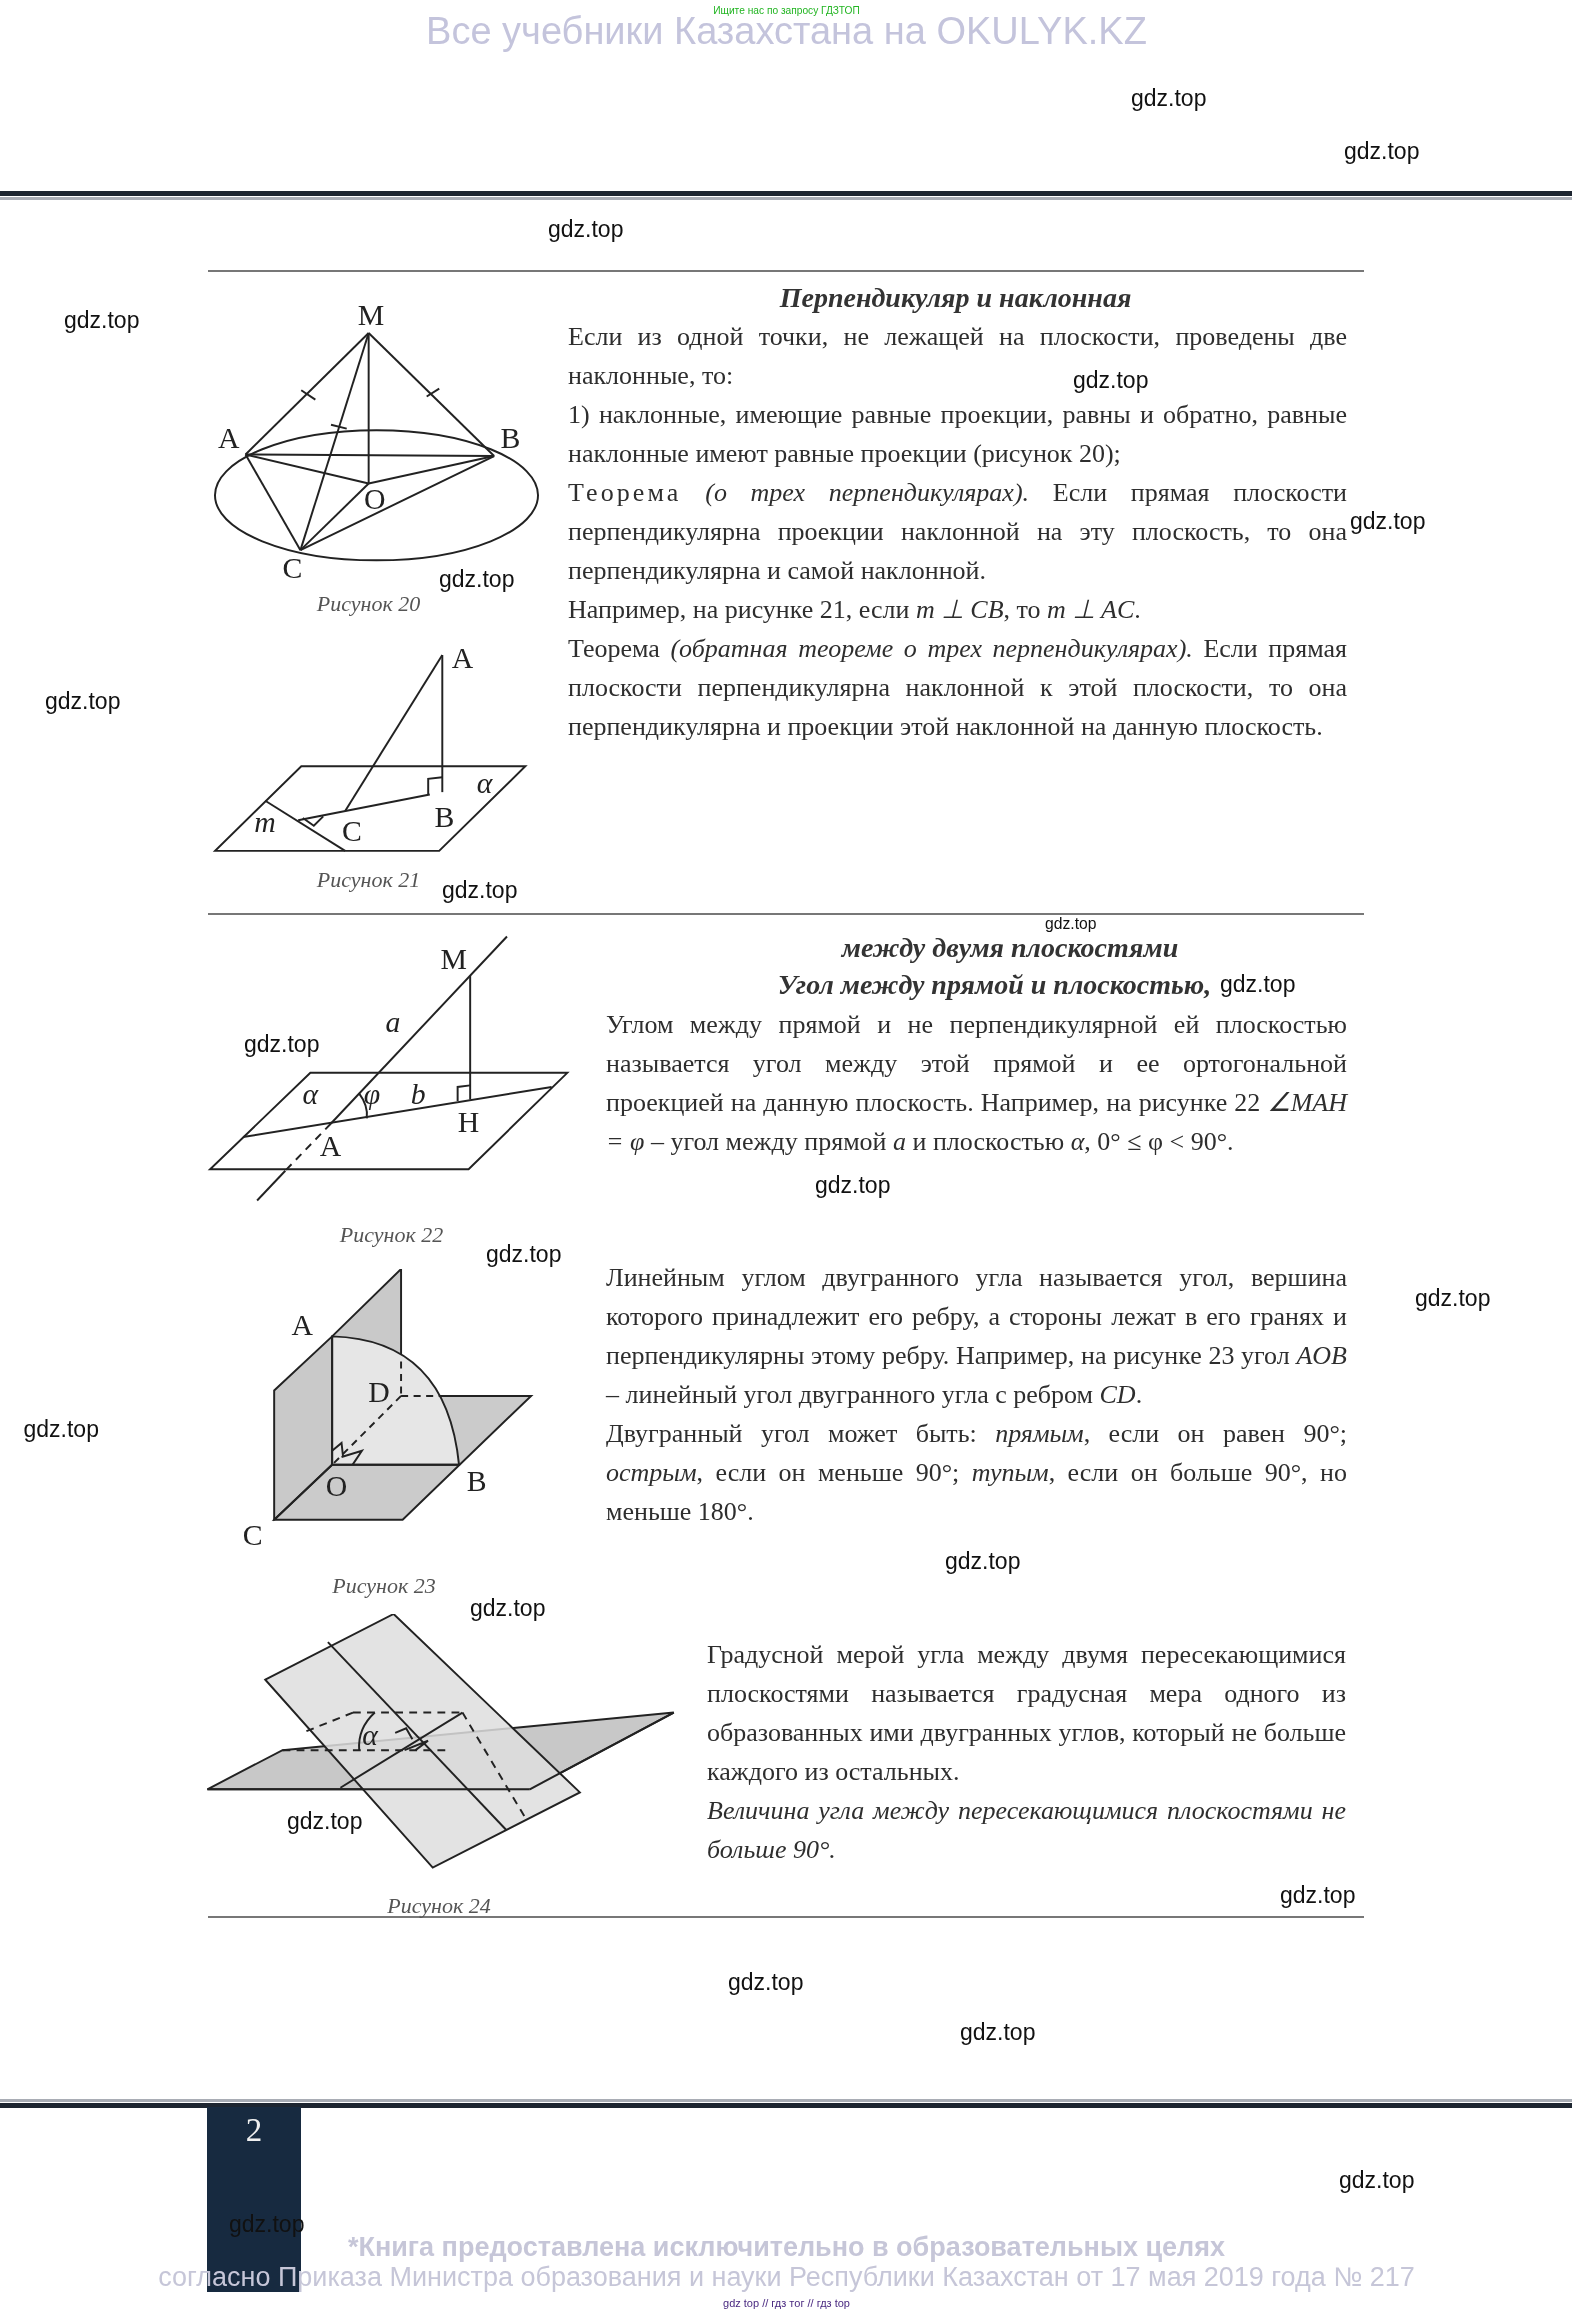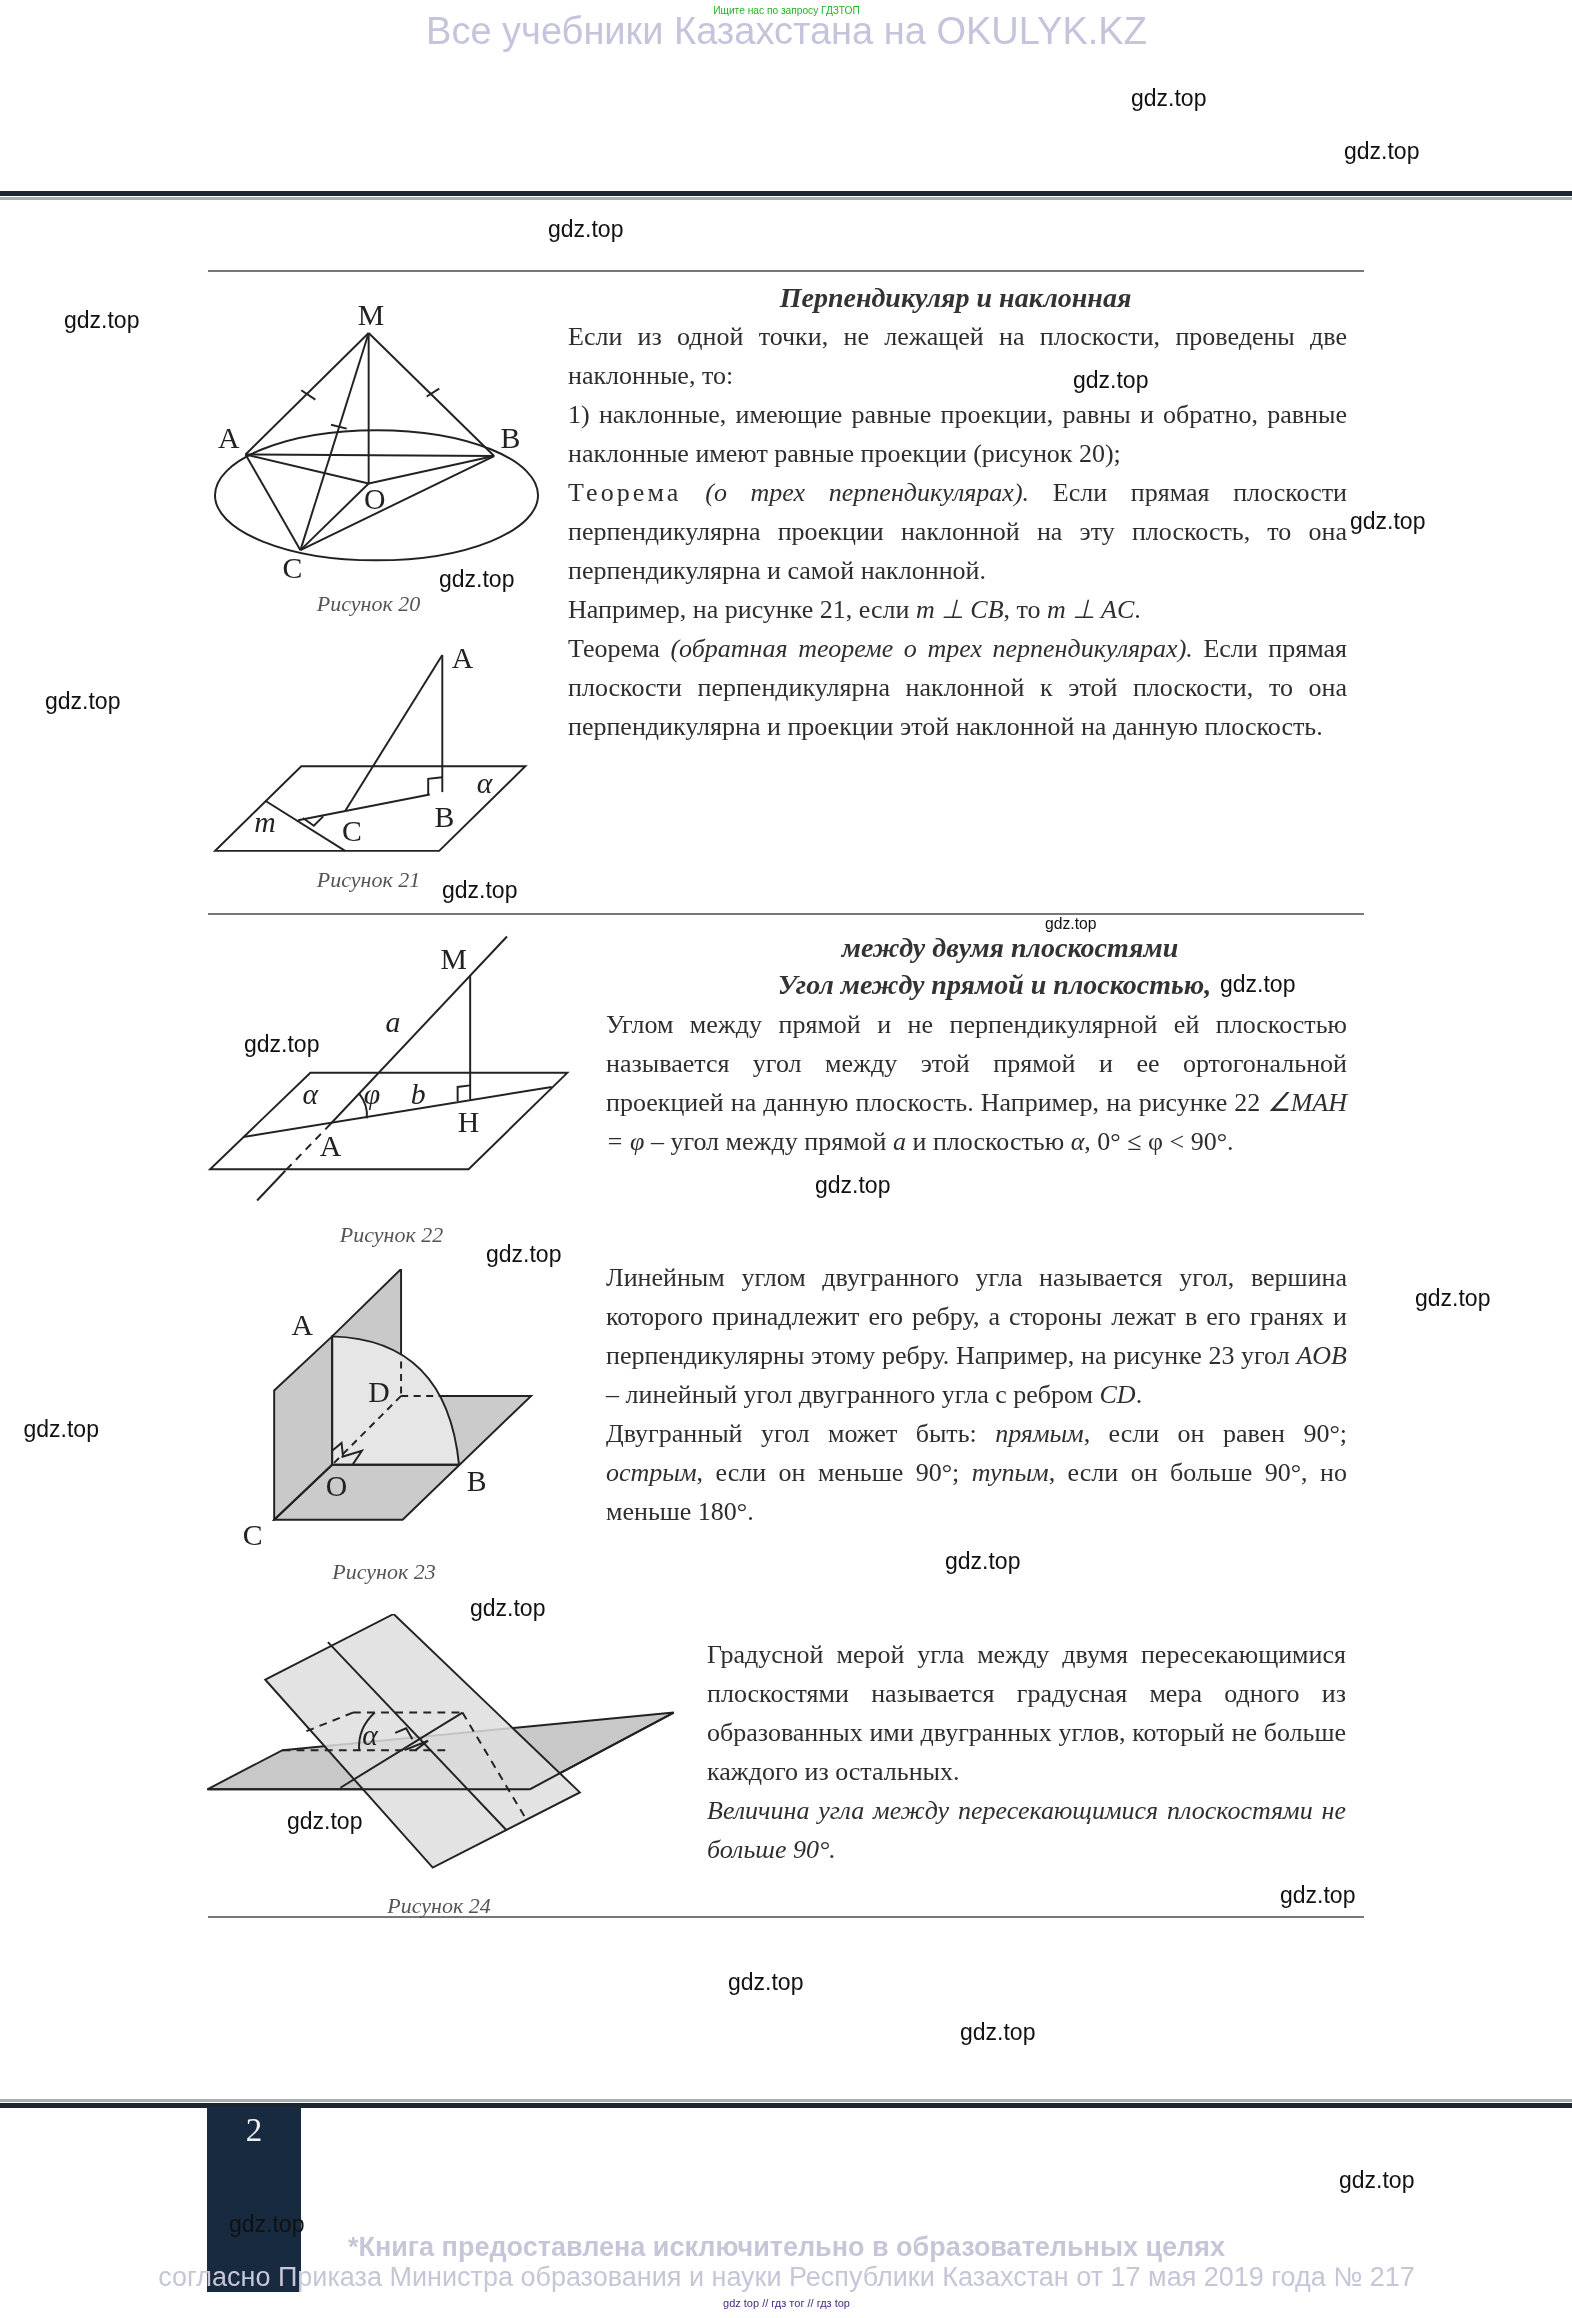--- a/index.html
+++ b/index.html
@@ -143,21 +143,21 @@
     <line x1="212" y1="118" x2="212" y2="162" stroke-dasharray="9,7"></line>
     <line x1="212" y1="162" x2="262" y2="162" stroke-dasharray="9,7"></line>
     <polyline points="124,232 136,222 138,240"></polyline>
     <polyline points="136,240 162,232 150,250"></polyline>
     <text class="fig-label" x="72" y="84" stroke="none">A</text>
     <text class="fig-label" x="170" y="170" stroke="none">D</text>
     <text class="fig-label" x="116" y="290" stroke="none">O</text>
     <text class="fig-label" x="296" y="284" stroke="none">B</text>
     <text class="fig-label" x="10" y="352" stroke="none">C</text>
   </svg>
-  <div class="abs caption" style="left:0; width:298px; top:290px;">Рисунок 23</div>
+  <div class="abs caption" style="left:0; width:298px; top:304px;">Рисунок 23</div>
 </div>
 
 <div class="abs figure" style="left:196px; top:1614px; width:486px; height:313px;">
   <svg width="486" height="313" viewBox="0 0 620 400" fill="none" stroke="#222" stroke-width="2.5">
     <polygon points="110,174 610,126 426,224 14,224" fill="#c8c8c8"></polygon>
     <polygon points="88,84 252,0 490,228 302,324" fill="#dedede" fill-opacity="0.85"></polygon>
     <line x1="168" y1="36" x2="396" y2="276"></line>
     <line x1="14" y1="224" x2="426" y2="224"></line>
     <line x1="426" y1="224" x2="610" y2="126"></line>
     <line x1="200" y1="126" x2="340" y2="126" stroke-dasharray="10,8"></line>

